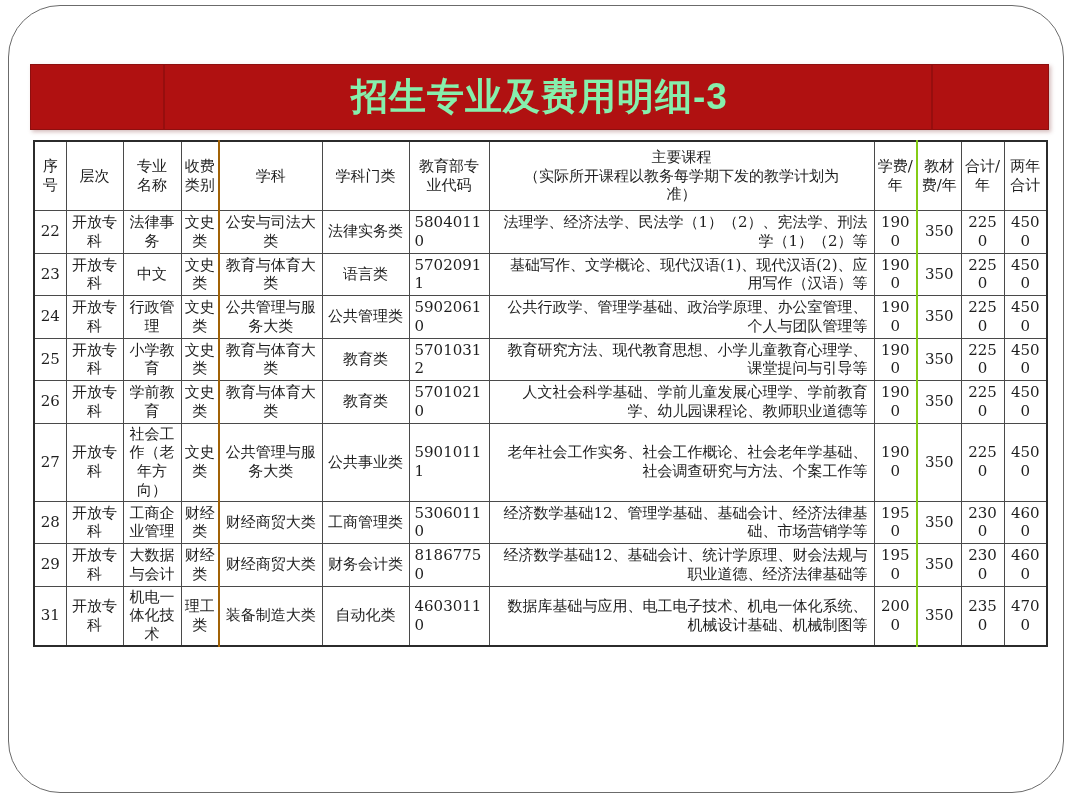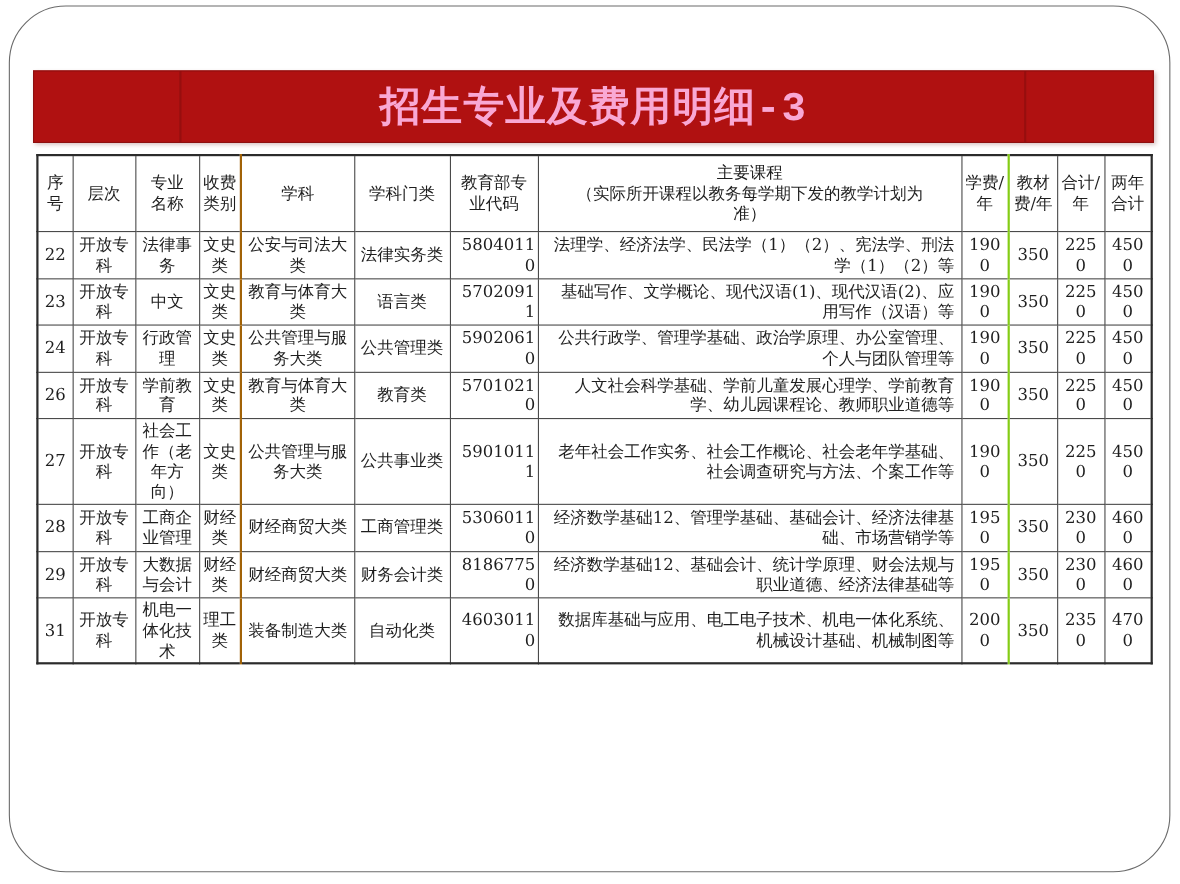--- a/index.html
+++ b/index.html
@@ -15,39 +15,39 @@
   .banner{
     position:absolute;left:30px;top:64px;width:1019px;height:66px;
     background:#b01111;border:1px solid #8d0f0f;box-sizing:border-box;
     display:flex;align-items:center;justify-content:center;
     box-shadow:2px 2px 4px rgba(150,90,90,.4);
   }
   .banner .seam{position:absolute;top:0;bottom:0;width:2px;background:rgba(0,0,0,.14);}
   .seam-left{left:132px;}
   .seam-right{left:900px;}
   .banner-title{
-    color:#f9a8d4;font-family:Liberation Mono, monospace;
+    color:#86efac;font-family:Liberation Sans, sans-serif;
     font-weight:bold;font-size:37px;letter-spacing:1px;white-space:nowrap;
   }
   table.fee-table{
     position:absolute;left:33px;top:140px;width:1013px;
     border-collapse:collapse;table-layout:fixed;
     border:2px solid #2b2b2b;
   }
   .fee-table th,.fee-table td{
     border:1px solid #4a4a4a;
     text-align:center;vertical-align:middle;
     padding:1px 2px;font-size:15px;line-height:1.25;
     font-weight:normal;white-space:pre-line;word-break:break-all;
     overflow:hidden;
   }
   .fee-table thead th{height:66px;}
   .fee-table tbody tr{height:42px;}
   .fee-table td.cell-courses{text-align:right;padding:2px 6px;}
-  .fee-table td.cell-code{text-align:right;padding-left:5px;}
+  .fee-table td.cell-code{text-align:left;padding-left:5px;}
   
   .fee-table th:nth-child(5),.fee-table td:nth-child(5){border-left:2px solid #a16207;}
   .fee-table th:nth-child(10),.fee-table td:nth-child(10){border-left:2px solid #84cc16;}
   col.col-seq{width:32px;}
   col.col-level{width:57px;}
   col.col-major{width:58px;}
   col.col-fee_category{width:38px;}
   col.col-discipline{width:103px;}
   col.col-discipline_group{width:87px;}
   col.col-code{width:80px;}
@@ -146,20 +146,34 @@
         <td class="cell-discipline">公共管理与服务大类</td>
         <td class="cell-discipline_group">公共管理类</td>
         <td class="cell-code">59020610</td>
         <td class="cell-courses">公共行政学、管理学基础、政治学原理、办公室管理、个人与团队管理等</td>
         <td class="cell-tuition">1900</td>
         <td class="cell-textbook">350</td>
         <td class="cell-total">2250</td>
         <td class="cell-two_year">4500</td>
       </tr>
       <tr>
+        <td class="cell-seq">25</td>
+        <td class="cell-level">开放专科</td>
+        <td class="cell-major">小学教育</td>
+        <td class="cell-fee_category">文史类</td>
+        <td class="cell-discipline">教育与体育大类</td>
+        <td class="cell-discipline_group">教育类</td>
+        <td class="cell-code">57010312</td>
+        <td class="cell-courses">教育研究方法、现代教育思想、小学儿童教育心理学、课堂提问与引导等</td>
+        <td class="cell-tuition">1900</td>
+        <td class="cell-textbook">350</td>
+        <td class="cell-total">2250</td>
+        <td class="cell-two_year">4500</td>
+      </tr>
+      <tr>
         <td class="cell-seq">26</td>
         <td class="cell-level">开放专科</td>
         <td class="cell-major">学前教育</td>
         <td class="cell-fee_category">文史类</td>
         <td class="cell-discipline">教育与体育大类</td>
         <td class="cell-discipline_group">教育类</td>
         <td class="cell-code">57010210</td>
         <td class="cell-courses">人文社会科学基础、学前儿童发展心理学、学前教育学、幼儿园课程论、教师职业道德等</td>
         <td class="cell-tuition">1900</td>
         <td class="cell-textbook">350</td>

